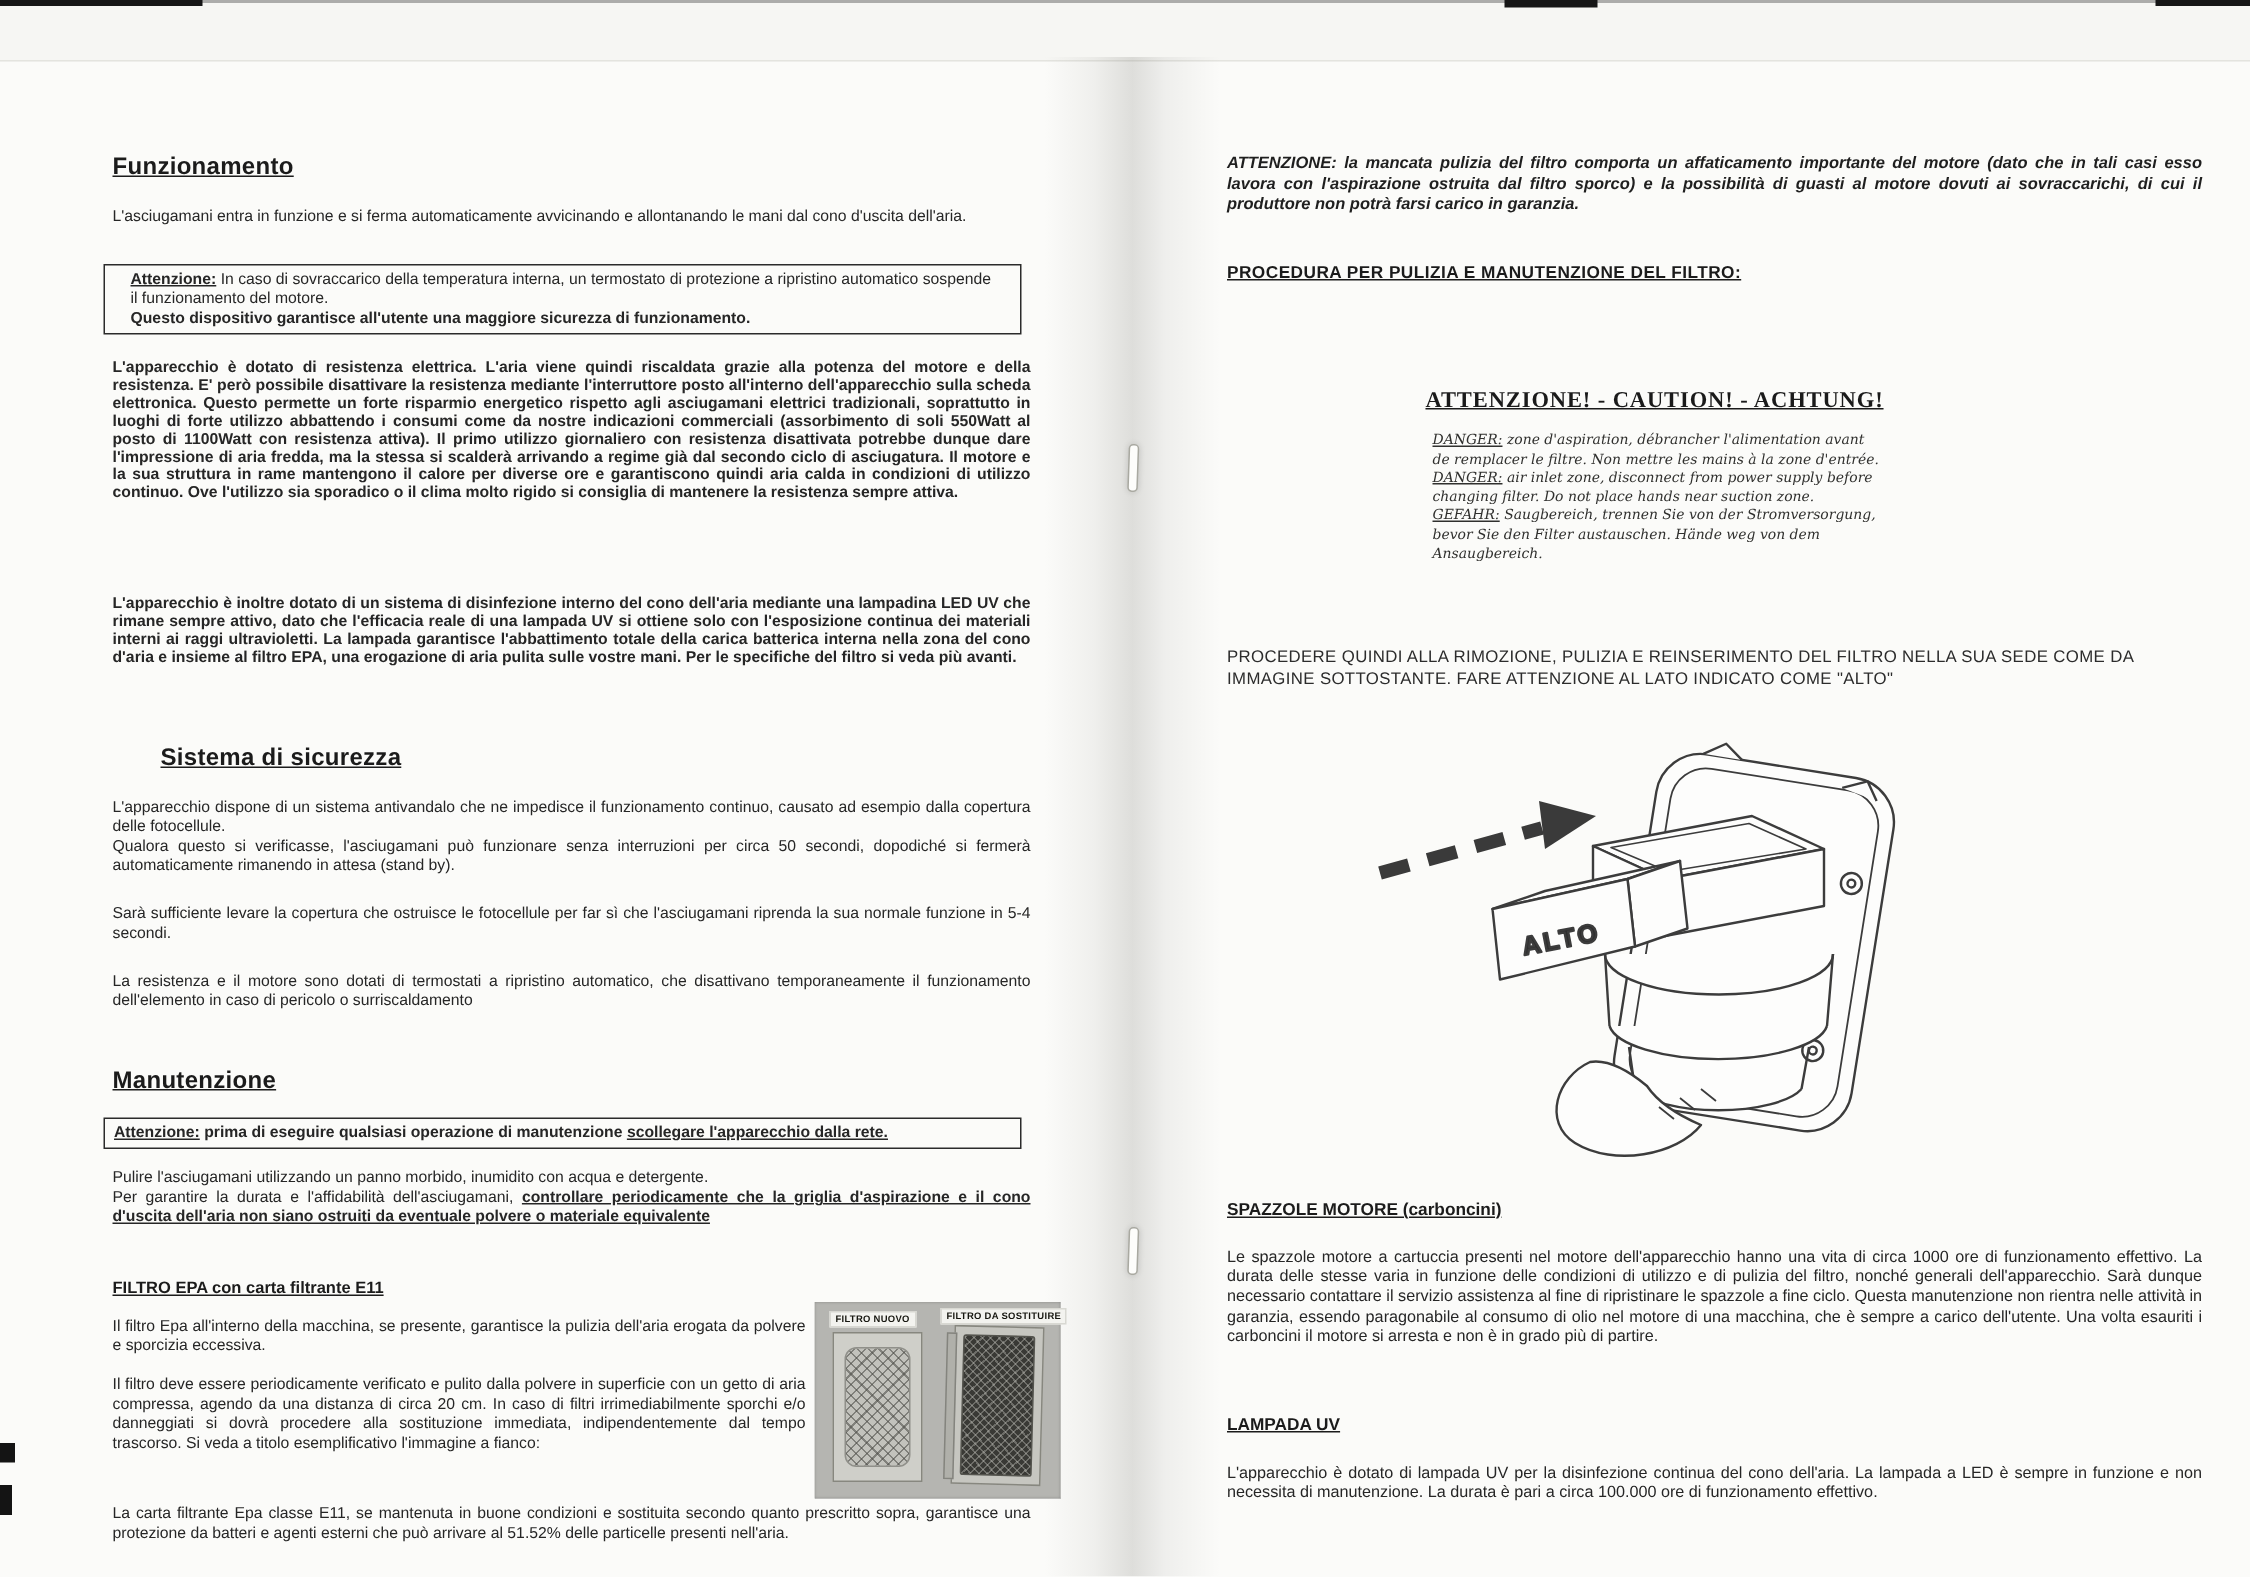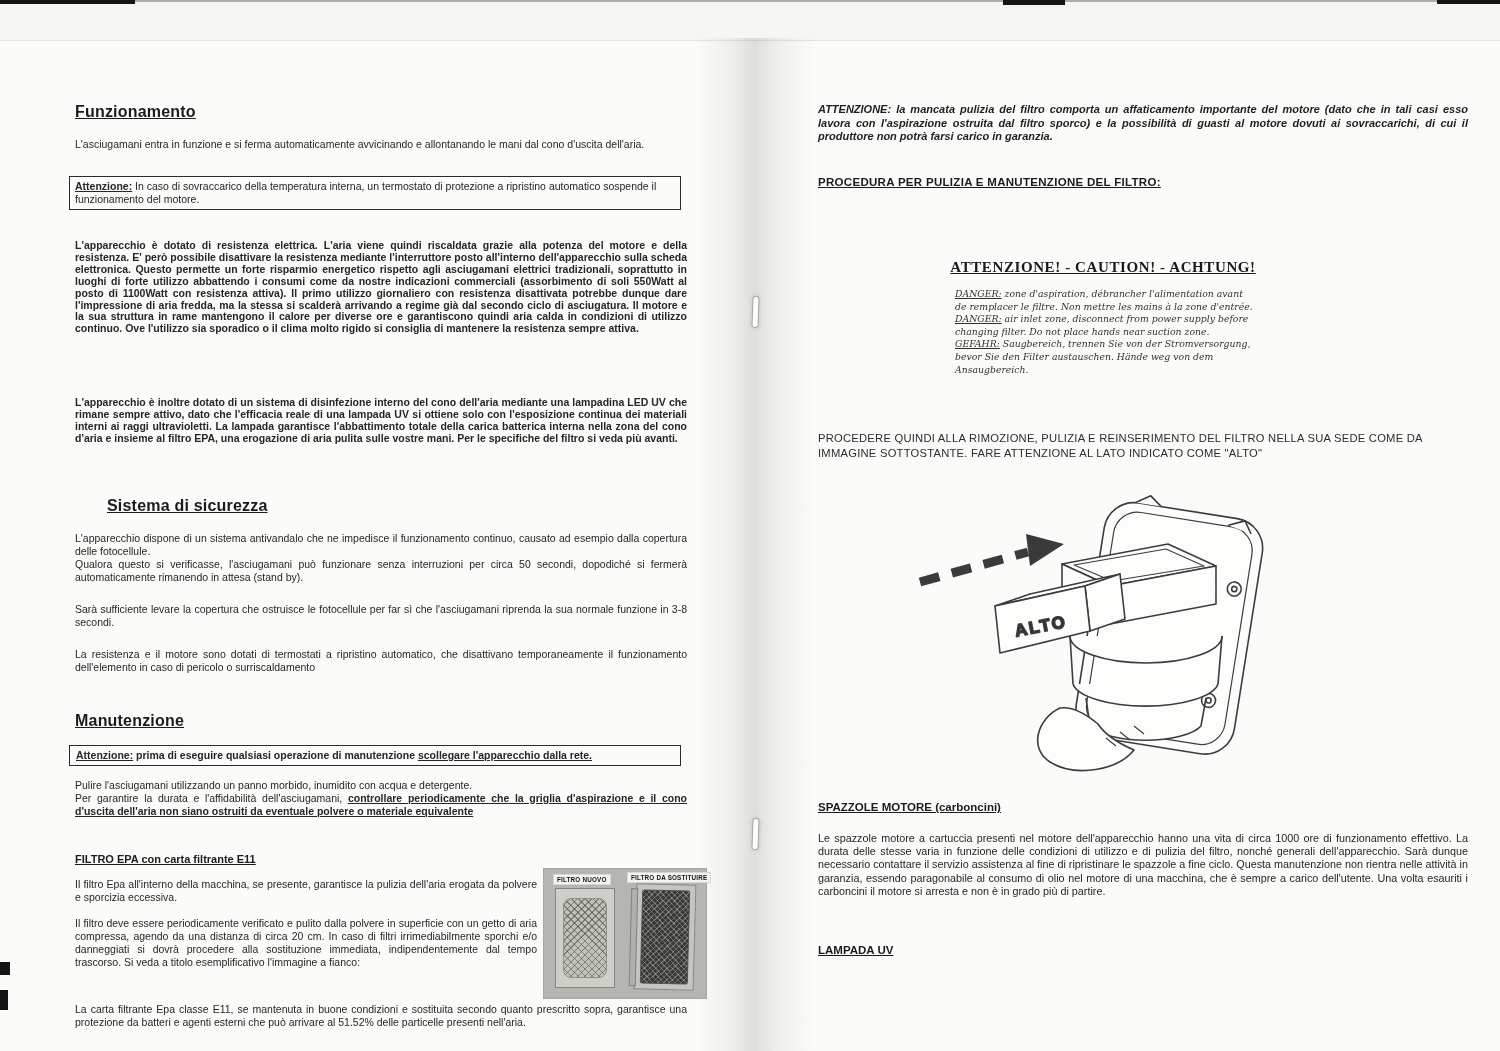--- a/index.html
+++ b/index.html
@@ -23,21 +23,21 @@
   #page-left{left:75px;width:612px;}
   #page-right{left:818px;width:650px;}
   
   .h1{font-size:16px;font-weight:bold;text-decoration:underline;letter-spacing:.2px;color:#1b1b1b;}
   .h2{font-size:11px;font-weight:bold;text-decoration:underline;color:#1b1b1b;}
   .body{font-size:10.5px;line-height:13px;text-align:justify;color:#262626;}
   .tight{line-height:11.9px;}
   .left-align{text-align:left;}
   .bold{font-weight:bold;}
   .boldu{font-weight:bold;text-decoration:underline;}
-  .box{border:1px solid #2b2b2b;padding:3px 5px;box-sizing:border-box;width:612px;}
+  .box{border:1px solid #2b2b2b;padding:3px 17px;box-sizing:border-box;width:612px;}
   .rbody{font-size:10.8px;line-height:13.2px;text-align:justify;color:#262626;}
   .caps{font-size:11.2px;line-height:15px;letter-spacing:.25px;text-align:left;color:#2c2c2c;}
   .attn-italic{font-size:11px;line-height:13.5px;font-weight:bold;font-style:italic;text-align:justify;color:#1f1f1f;}
   
   .label-title{font-family:"Liberation Serif",serif;font-size:15px;font-weight:bold;text-decoration:underline;letter-spacing:.6px;text-align:center;color:#1a1a1a;}
   .label-text{font-family:"DejaVu Serif",serif;font-style:italic;font-size:9.3px;line-height:12.6px;color:#30302e;text-align:left;}
   .label-text .lead{text-decoration:underline;}
   .label-line{margin:0;}
   
   .photo{left:468px;top:-10px;width:164px;height:131px;background:#b5b5b1;box-shadow:0 0 2px rgba(0,0,0,.25) inset;}
@@ -75,35 +75,36 @@
 
 <div id="page-left" class="abs page">
 
   <div class="abs h1" style="top:103px;">Funzionamento</div>
 
   <div class="abs body" style="top:138px;width:612px;">L'asciugamani entra in funzione e si ferma automaticamente avvicinando e allontanando le mani dal cono d'uscita dell'aria.</div>
 
   <div class="abs box" style="top:176px;left:-6px;">
     <div class="body left-align" style="text-align:left;">
       <span class="boldu">Attenzione:</span><span> In caso di sovraccarico della temperatura interna, un termostato di protezione a ripristino automatico sospende il funzionamento del motore.</span>
+      <div class="bold">Questo dispositivo garantisce all'utente una maggiore sicurezza di funzionamento.</div>
     </div>
   </div>
 
   <div class="abs body bold tight" style="top:240px;width:612px;">L'apparecchio è dotato di resistenza elettrica. L'aria viene quindi riscaldata grazie alla potenza del motore e della resistenza. E' però possibile disattivare la resistenza mediante l'interruttore posto all'interno dell'apparecchio sulla scheda elettronica. Questo permette un forte risparmio energetico rispetto agli asciugamani elettrici tradizionali, soprattutto in luoghi di forte utilizzo abbattendo i consumi come da nostre indicazioni commerciali (assorbimento di soli 550Watt al posto di 1100Watt con resistenza attiva). Il primo utilizzo giornaliero con resistenza disattivata potrebbe dunque dare l'impressione di aria fredda, ma la stessa si scalderà arrivando a regime già dal secondo ciclo di asciugatura. Il motore e la sua struttura in rame mantengono il calore per diverse ore e garantiscono quindi aria calda in condizioni di utilizzo continuo. Ove l'utilizzo sia sporadico o il clima molto rigido si consiglia di mantenere la resistenza sempre attiva.</div>
 
   <div class="abs body bold tight" style="top:397px;width:612px;">L'apparecchio è inoltre dotato di un sistema di disinfezione interno del cono dell'aria mediante una lampadina LED UV che rimane sempre attivo, dato che l'efficacia reale di una lampada UV si ottiene solo con l'esposizione continua dei materiali interni ai raggi ultravioletti. La lampada garantisce l'abbattimento totale della carica batterica interna nella zona del cono d'aria e insieme al filtro EPA, una erogazione di aria pulita sulle vostre mani. Per le specifiche del filtro si veda più avanti.</div>
 
   <div class="abs h1" style="top:497px;margin-left:32px;">Sistema di sicurezza</div>
 
   <div class="abs body" style="top:532px;width:612px;">
     <span>L'apparecchio dispone di un sistema antivandalo che ne impedisce il funzionamento continuo, causato ad esempio dalla copertura delle fotocellule.</span><br>
     <span>Qualora questo si verificasse, l'asciugamani può funzionare senza interruzioni per circa 50 secondi, dopodiché si fermerà automaticamente rimanendo in attesa (stand by).</span>
   </div>
 
-  <div class="abs body" style="top:603px;width:612px;">Sarà sufficiente levare la copertura che ostruisce le fotocellule per far sì che l'asciugamani riprenda la sua normale funzione in 3-8 secondi.</div>
+  <div class="abs body" style="top:603px;width:612px;">Sarà sufficiente levare la copertura che ostruisce le fotocellule per far sì che l'asciugamani riprenda la sua normale funzione in 5-4 secondi.</div>
 
   <div class="abs body" style="top:648px;width:612px;">La resistenza e il motore sono dotati di termostati a ripristino automatico, che disattivano temporaneamente il funzionamento dell'elemento in caso di pericolo o surriscaldamento</div>
 
   <div class="abs h1" style="top:712px;">Manutenzione</div>
 
   <div class="abs box" style="top:745px;left:-6px;padding:3px 6px;">
     <div class="body left-align bold" style="text-align:left;white-space:nowrap;">
       <span class="boldu">Attenzione:</span><span> prima di eseguire qualsiasi operazione di manutenzione </span><span class="boldu">scollegare l'apparecchio dalla rete.</span>
     </div>
   </div>
@@ -199,13 +200,14 @@
       </g>
     </svg>
   </div>
 
   <div class="abs h2" style="top:801px;font-size:11.5px;">SPAZZOLE MOTORE (carboncini)</div>
 
   <div class="abs rbody" style="top:832px;width:650px;">Le spazzole motore a cartuccia presenti nel motore dell'apparecchio hanno una vita di circa 1000 ore di funzionamento effettivo. La durata delle stesse varia in funzione delle condizioni di utilizzo e di pulizia del filtro, nonché generali dell'apparecchio. Sarà dunque necessario contattare il servizio assistenza al fine di ripristinare le spazzole a fine ciclo. Questa manutenzione non rientra nelle attività in garanzia, essendo paragonabile al consumo di olio nel motore di una macchina, che è sempre a carico dell'utente. Una volta esauriti i carboncini il motore si arresta e non è in grado più di partire.</div>
 
   <div class="abs h2" style="top:944px;font-size:11.5px;">LAMPADA UV</div>
 
+  <div class="abs rbody" style="top:976px;width:650px;">L'apparecchio è dotato di lampada UV per la disinfezione continua del cono dell'aria. La lampada a LED è sempre in funzione e non necessita di manutenzione. La durata è pari a circa 100.000 ore di funzionamento effettivo.</div>
 </div>
 
 </body></html>

